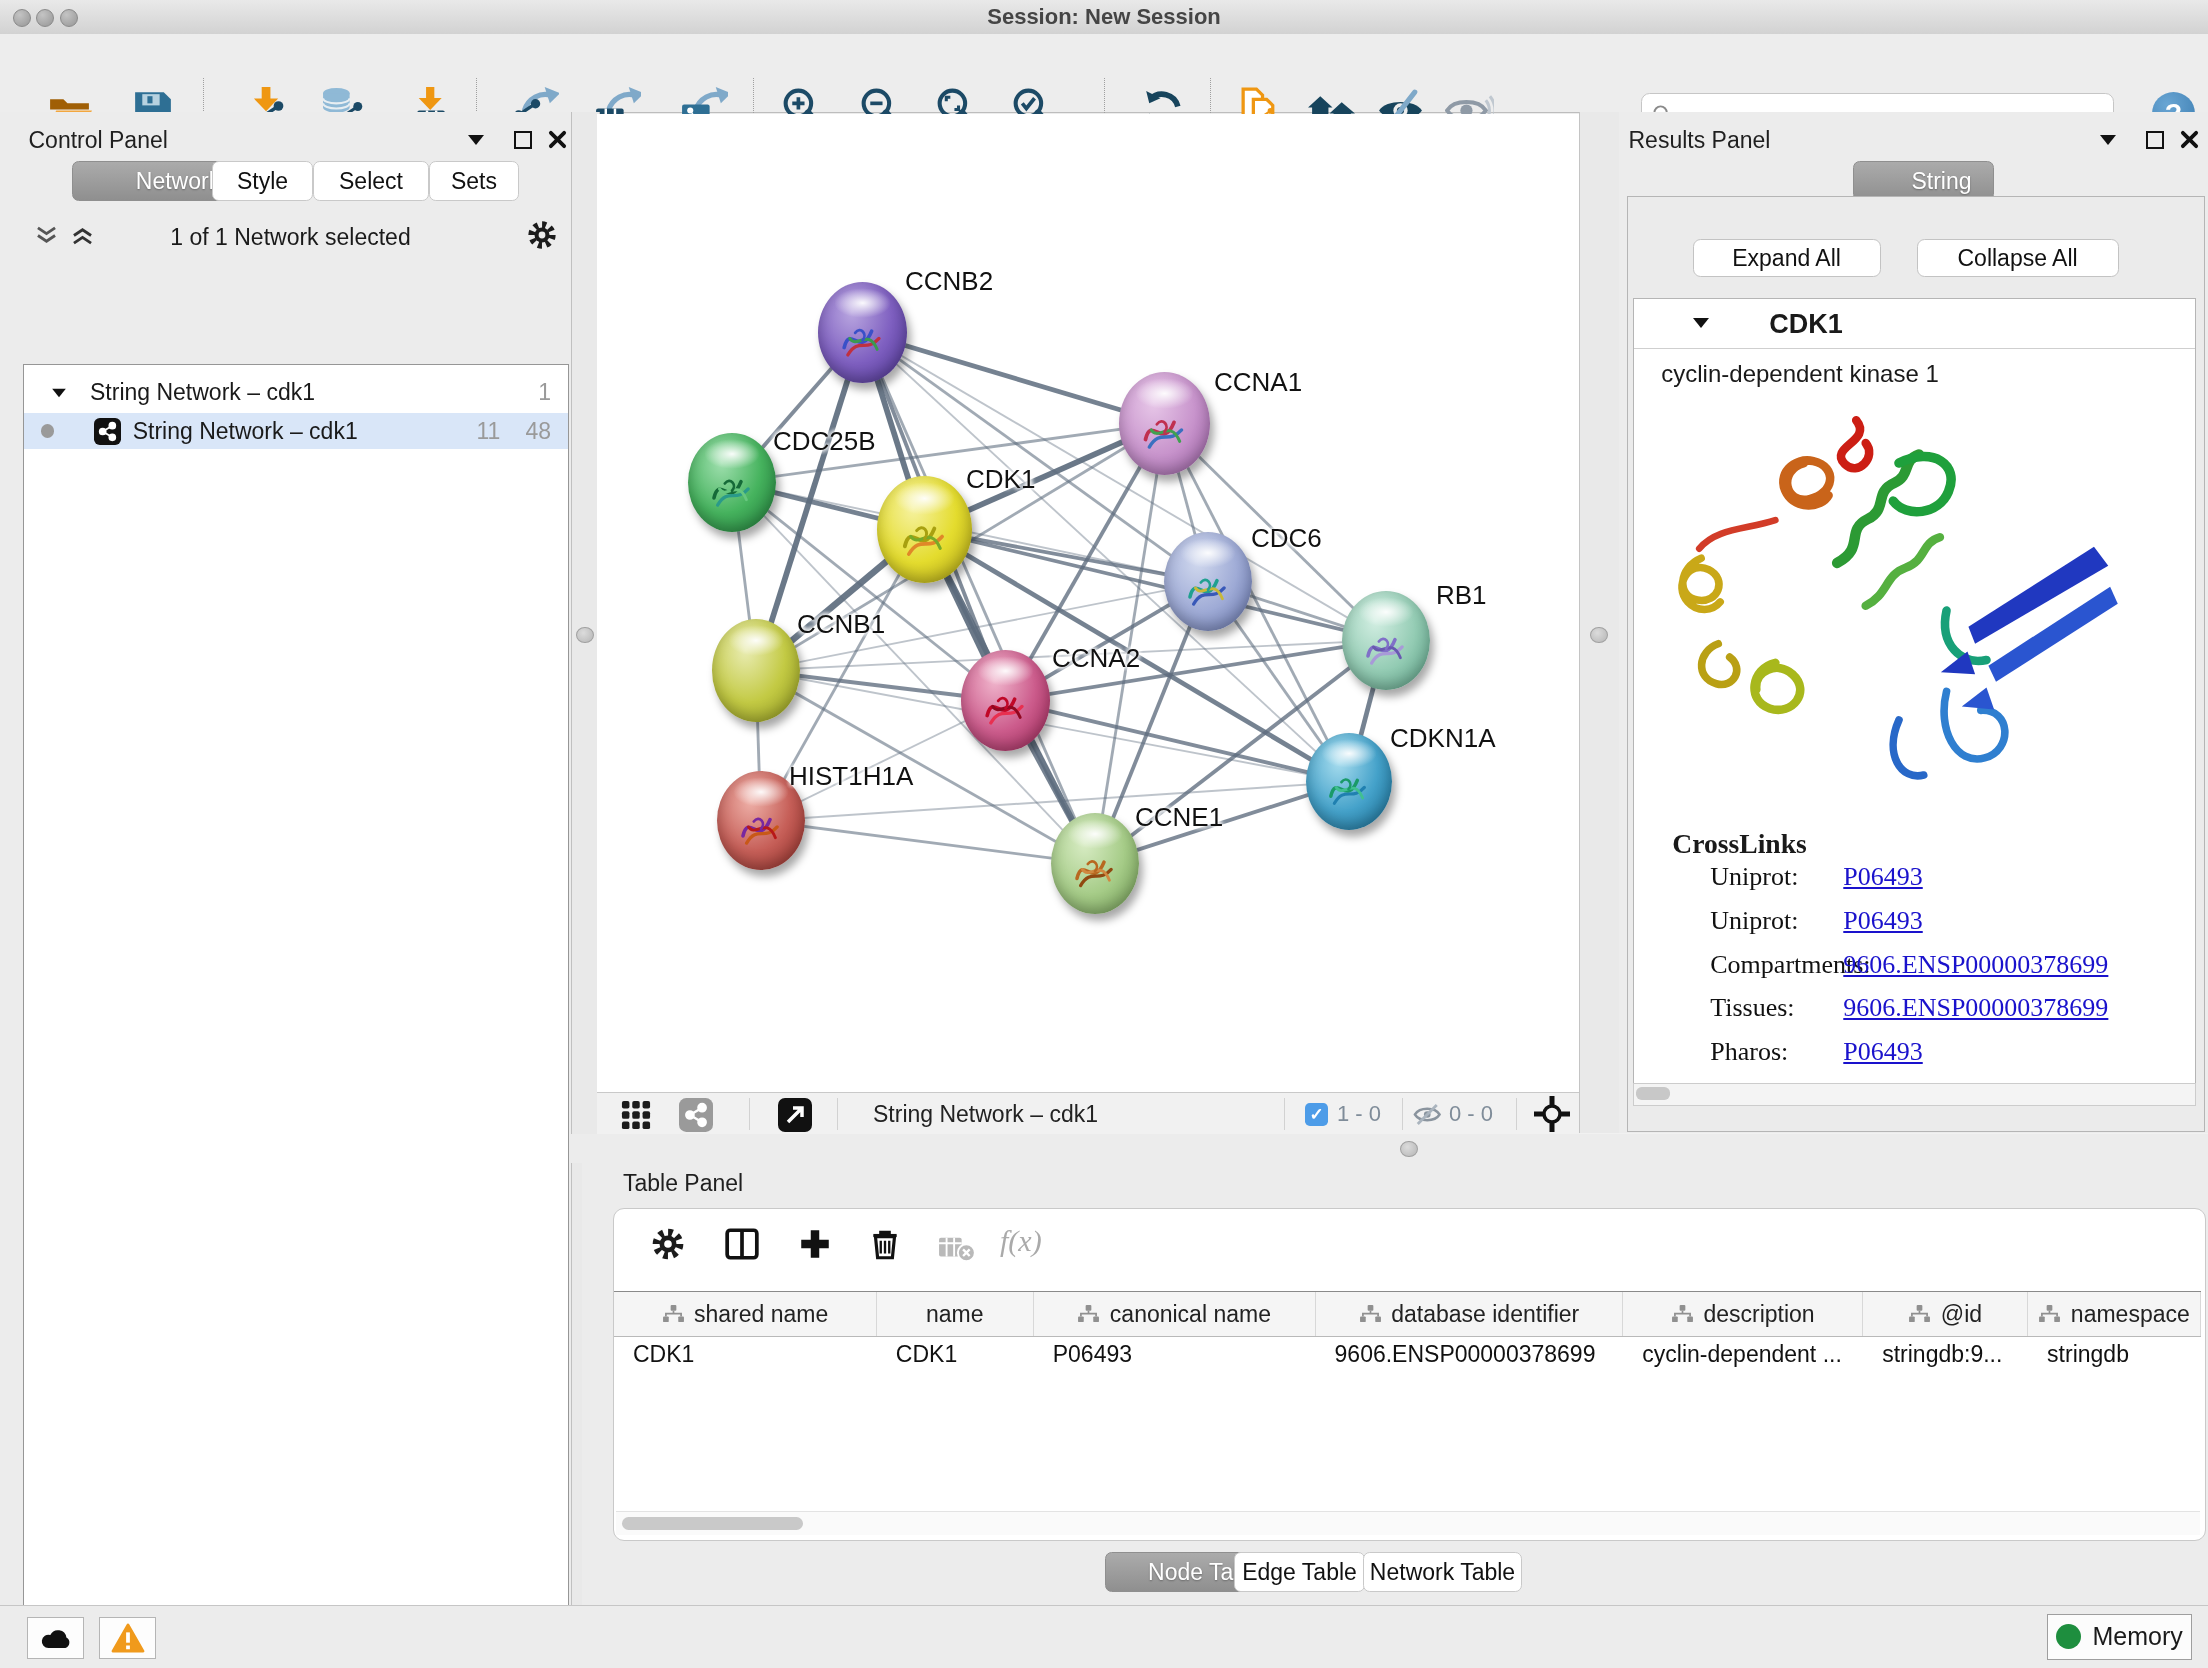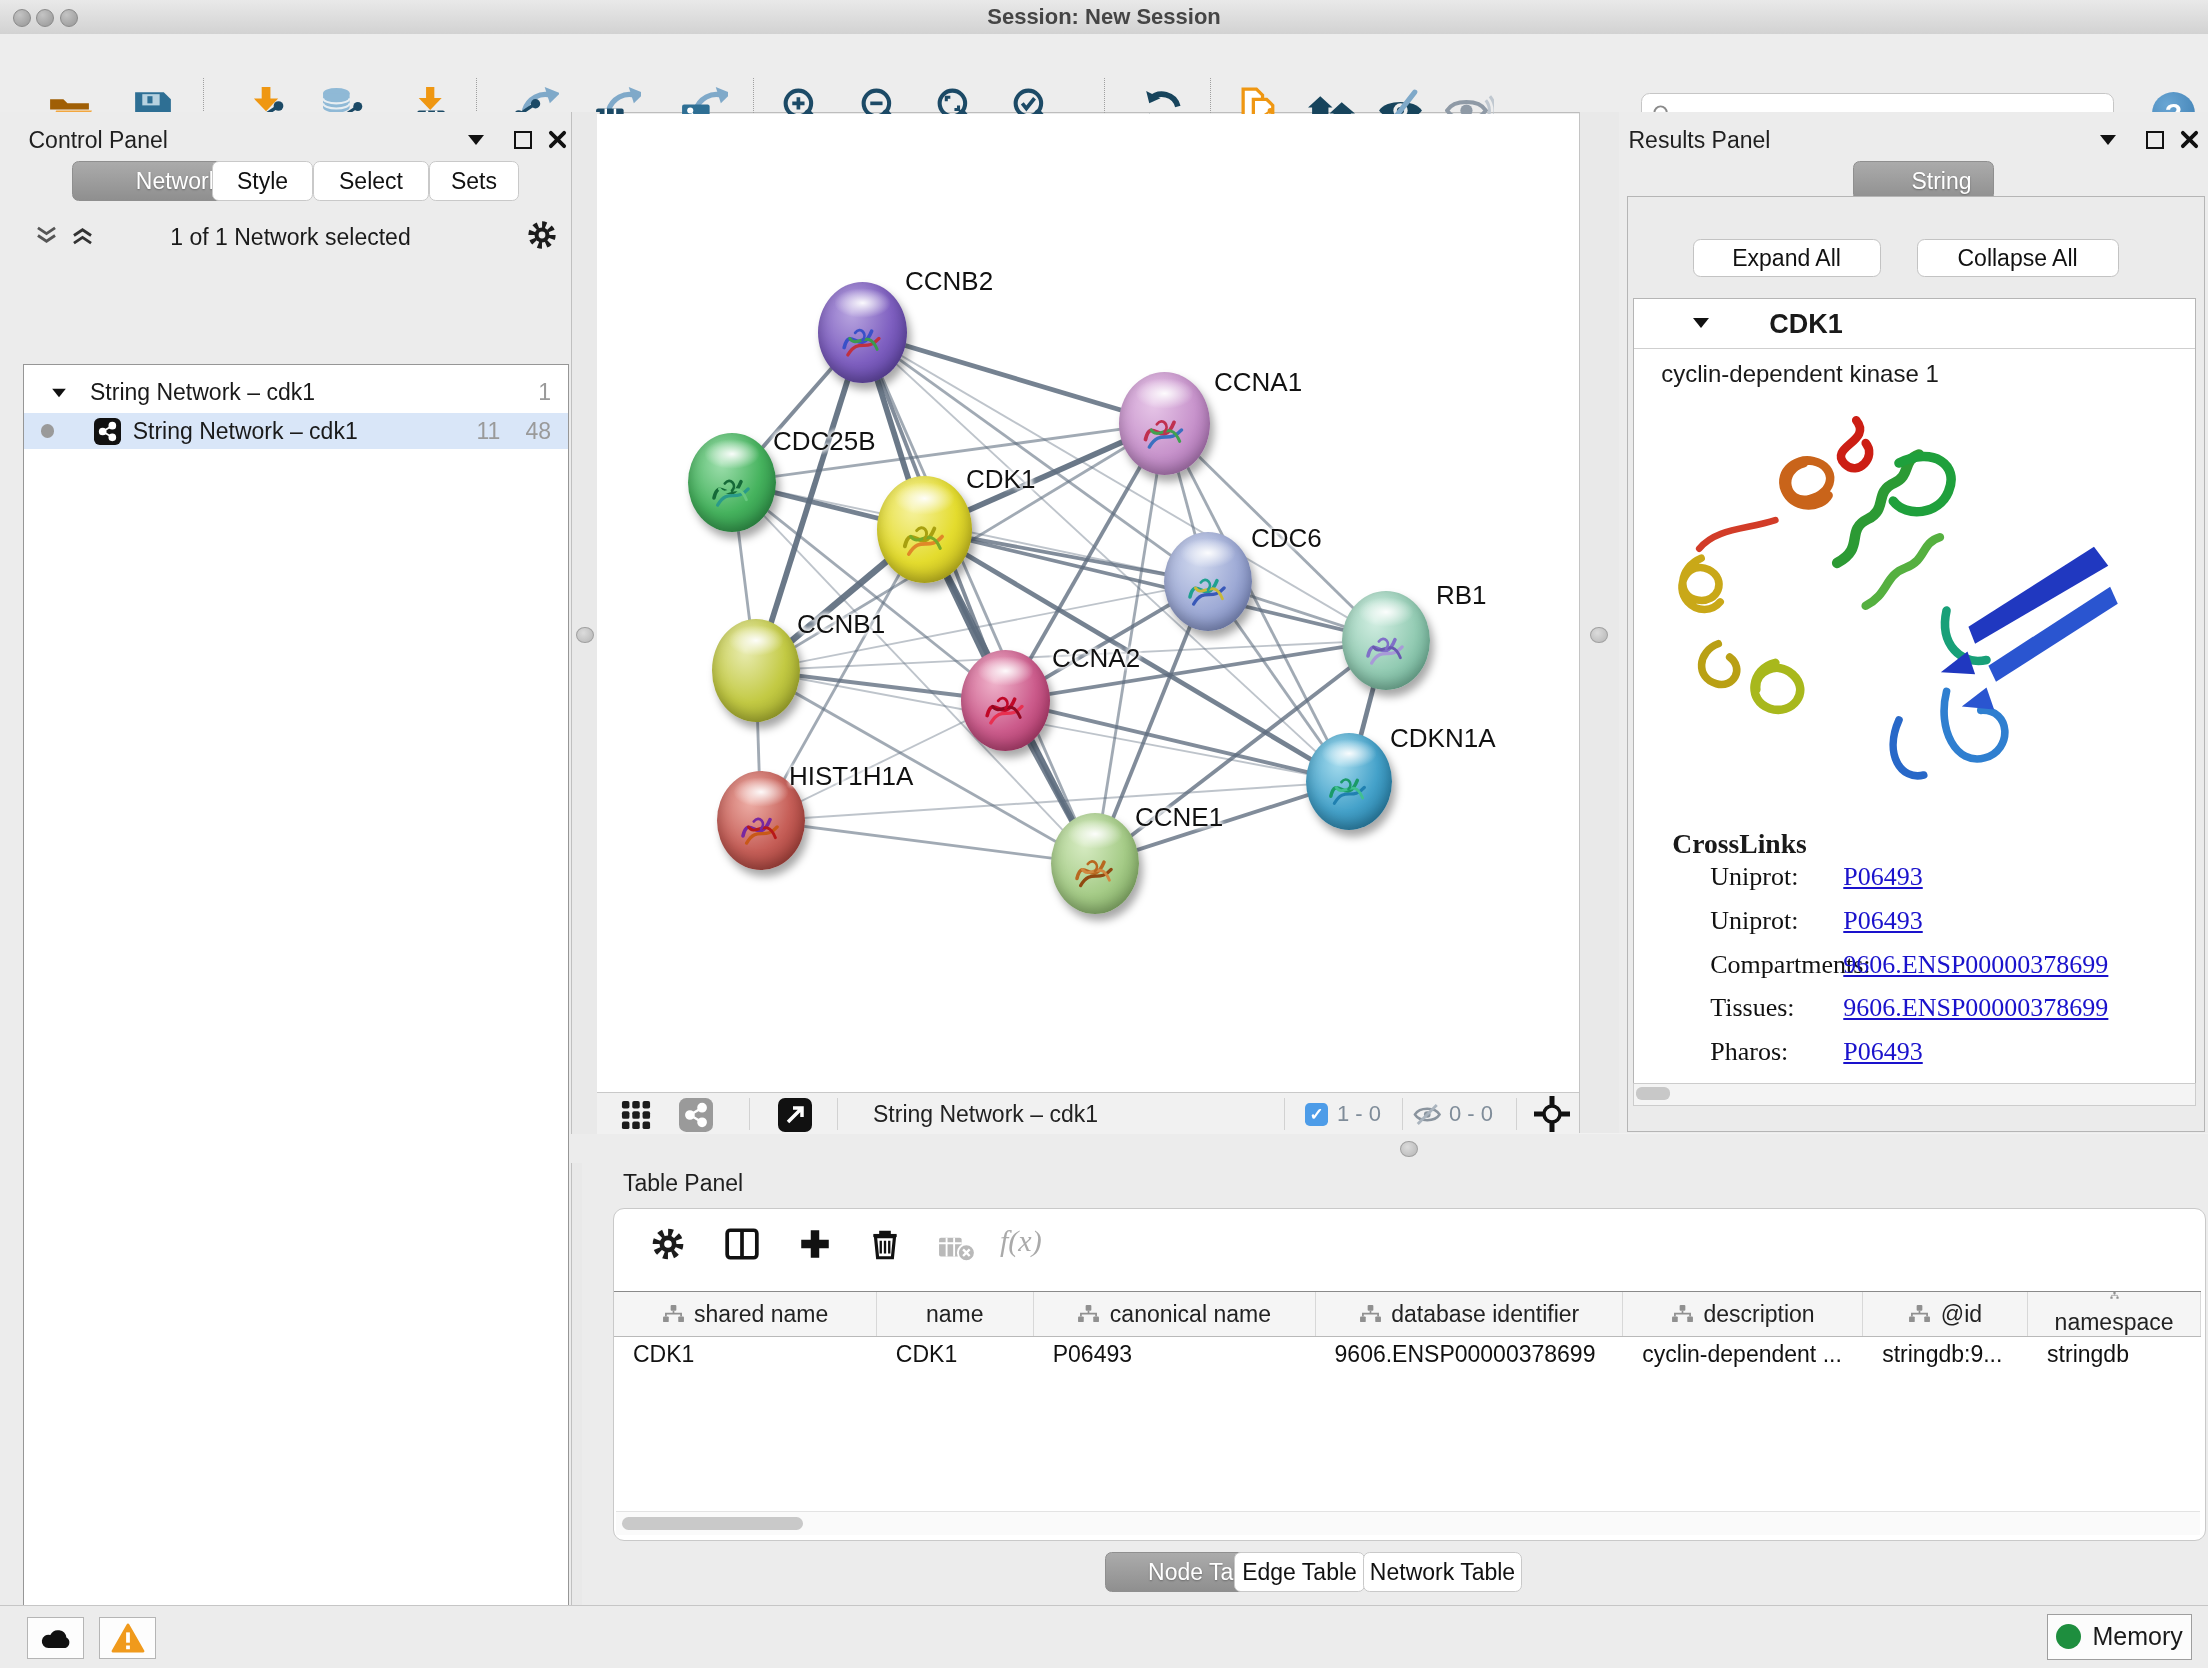--- a/index.html
+++ b/index.html
@@ -704,21 +704,21 @@
             <svg width="23" height="19" viewBox="0 0 24 20">
               <g fill="#909090">
                 <rect x="9" y="0" width="6" height="6" rx="1"></rect>
                 <rect x="1" y="12" width="6" height="6" rx="1"></rect>
                 <rect x="17" y="12" width="6" height="6" rx="1"></rect>
               </g>
               <path d="M12 6v3M4 12V9h16v3" fill="none" stroke="#909090" stroke-width="1.8"></path>
             </svg>
             <span>@id</span>
           </div>
-          <div class="th" style="width: 173px; flex-direction: column;">
+          <div class="th" style="width: 173px;">
             <svg width="23" height="19" viewBox="0 0 24 20">
               <g fill="#909090">
                 <rect x="9" y="0" width="6" height="6" rx="1"></rect>
                 <rect x="1" y="12" width="6" height="6" rx="1"></rect>
                 <rect x="17" y="12" width="6" height="6" rx="1"></rect>
               </g>
               <path d="M12 6v3M4 12V9h16v3" fill="none" stroke="#909090" stroke-width="1.8"></path>
             </svg>
             <span>namespace</span>
           </div>

